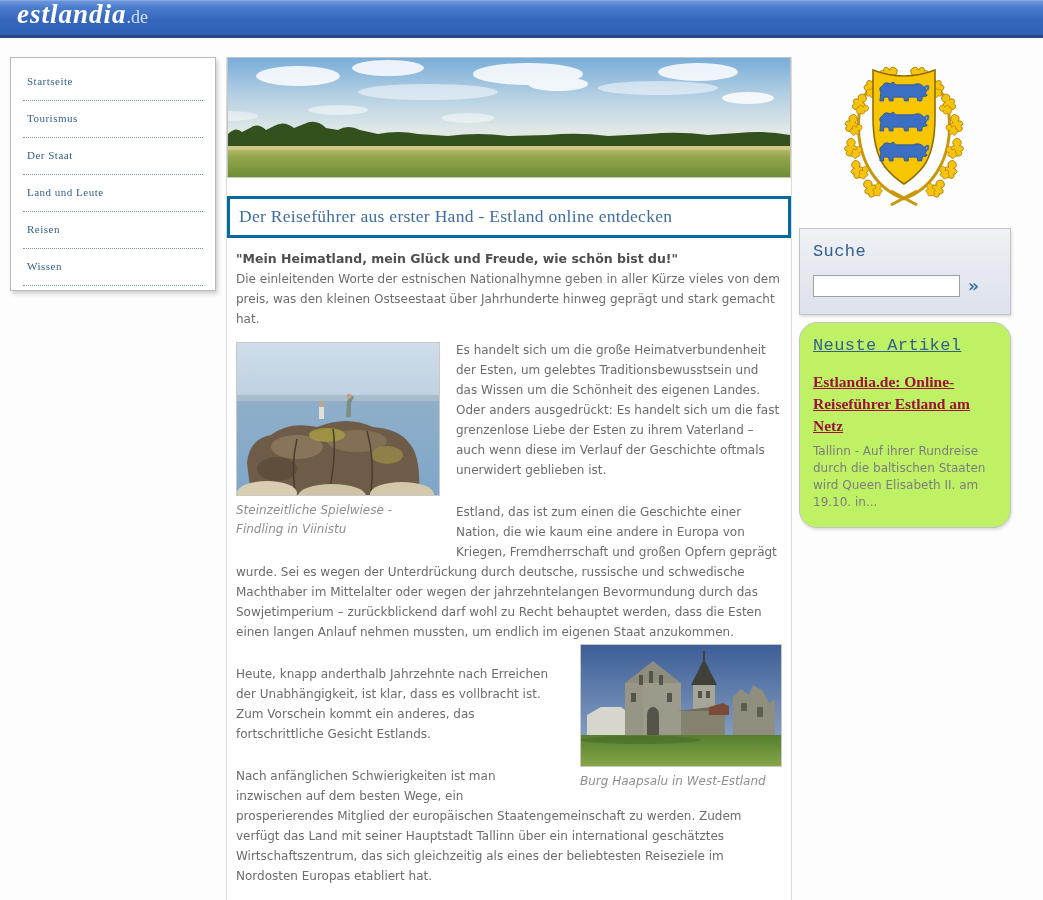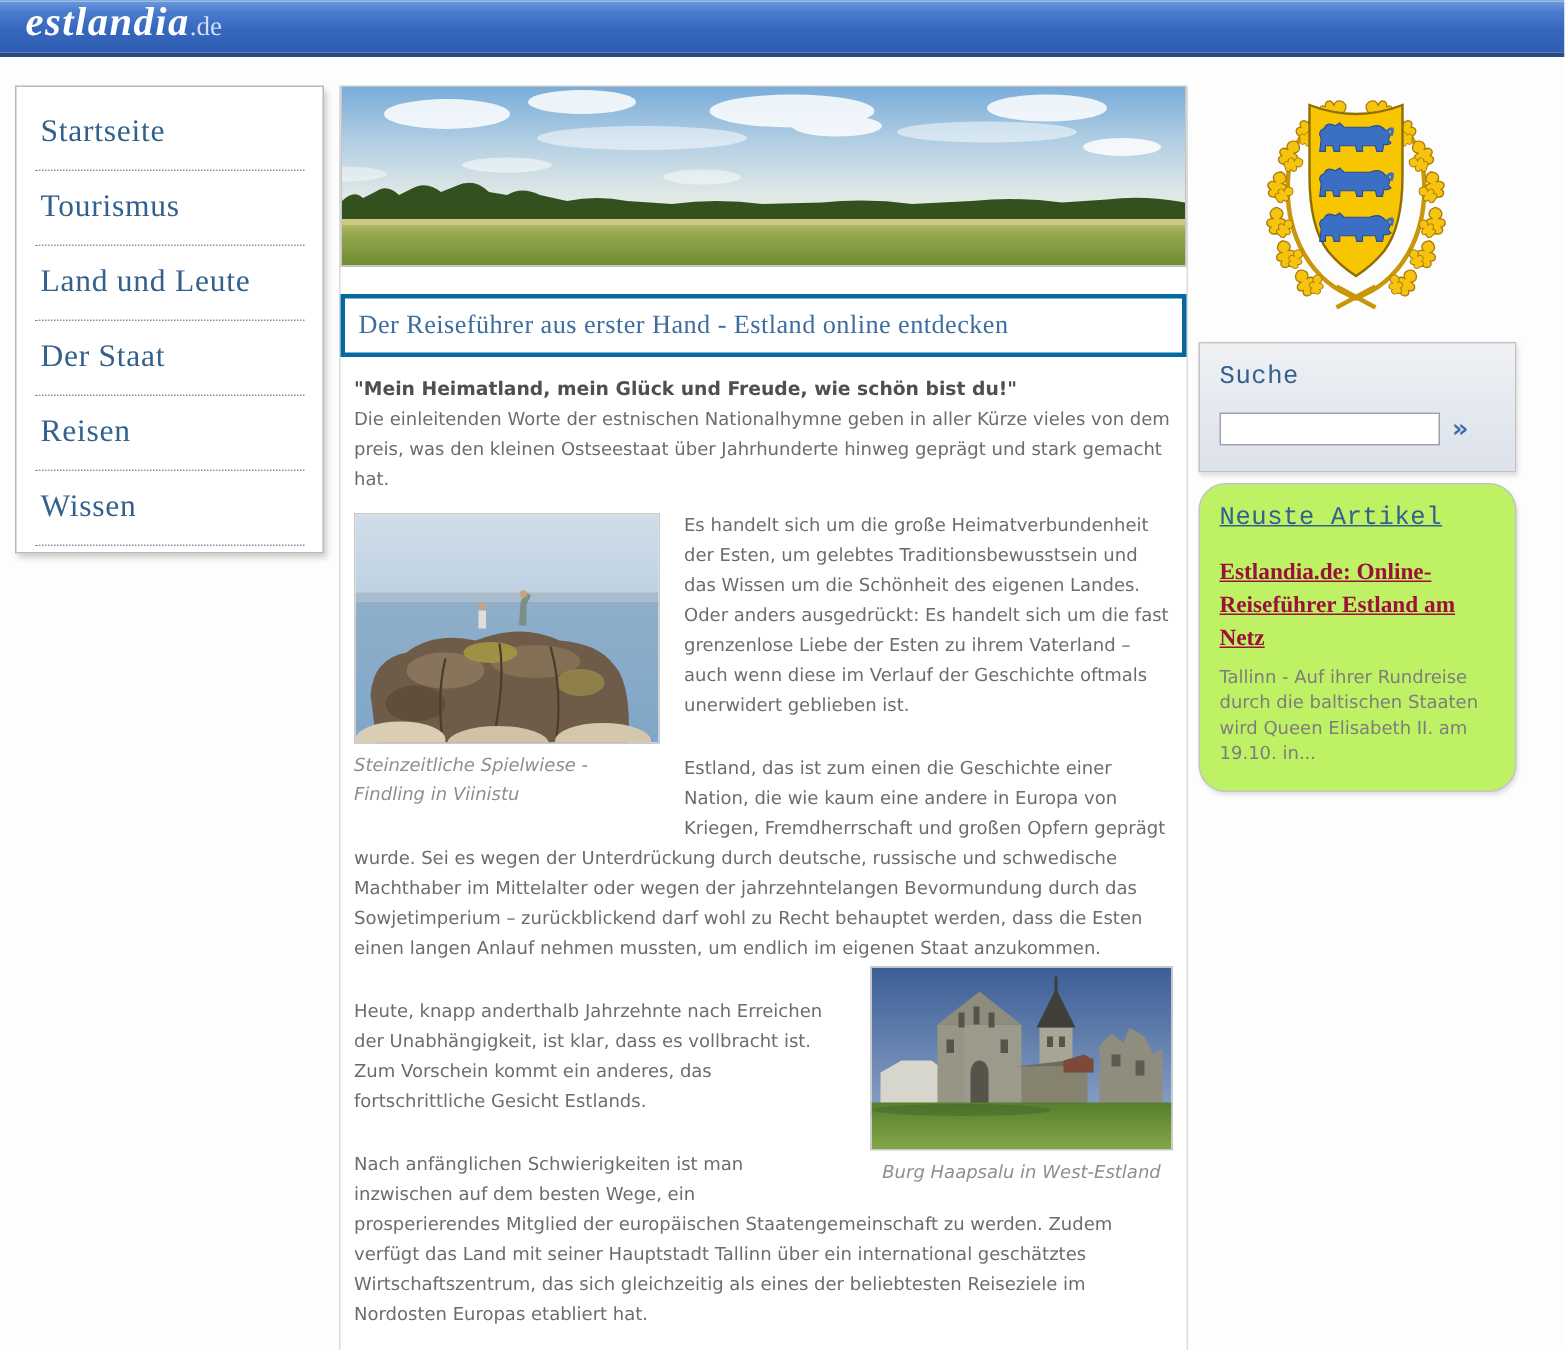--- a/index.html
+++ b/index.html
@@ -34,21 +34,21 @@
   .sidebar {
     margin-left:10px; width:206px;
     background:#ffffff;
     border:1px solid #b9b9b9;
     box-shadow:2px 3px 4px rgba(0,0,0,0.18);
     padding:6px 12px 4px 12px;
   }
   .sidebar ul { list-style:none; }
   .sidebar li {
     font-family:"Liberation Serif", serif;
-    font-size:21px; color:#33608c;
+    font-size:11px; color:#33608c;
     padding:11px 4px 13px 4px;
     border-bottom:1px dotted #7d93ad;
     cursor:pointer; letter-spacing:0.5px;
   }
   
   .content {
     margin-left:10px; width:566px;
     background:#ffffff;
     border-left:1px solid #dadada;
     border-right:1px solid #dadada;
@@ -66,21 +66,21 @@
     font-size:17.5px; color:#3e6da0;
     letter-spacing:0.3px;
   }
   .article-body { padding:0 9px; color:#6c6c6c; font-size:12px; line-height:20px; }
   .article-body p { margin-top:11px; }
   .intro-bold { display:block; color:#4f4f4f; font-weight:bold; font-size:12.5px; }
   .img-left {
     float:left; width:204px; margin:13px 16px 4px 0;
   }
   .img-right {
-    float:right; width:202px; margin:2px 0 4px 16px;text-align:center;
+    float:right; width:202px; margin:2px 0 4px 16px;
   }
   .img-frame { border:1px solid #c9c9c9; display:block; }
   .img-frame svg { display:block; }
   .caption {
     font-style:italic; color:#8e8e8e; font-size:12px; line-height:19px;
     margin-top:5px;
   }
   .spacer-par { margin-top:22px !important; }
   
   .rightcol { margin-left:7px; width:212px; }
@@ -131,22 +131,22 @@
       <span class="name">estlandia</span><span class="tld">.de</span>
     </span>
   </header>
 
   <div class="layout">
 
     <nav class="sidebar">
       <ul>
         <li>Startseite</li>
         <li>Tourismus</li>
+        <li>Der Staat</li>
         <li>Land und Leute</li>
-        <li>Der Staat</li>
         <li>Reisen</li>
         <li>Wissen</li>
       </ul>
     </nav>
 
     <main class="content">
 
       <div class="panorama">
         <svg width="562" height="119" viewBox="0 0 562 119">
           <defs>

